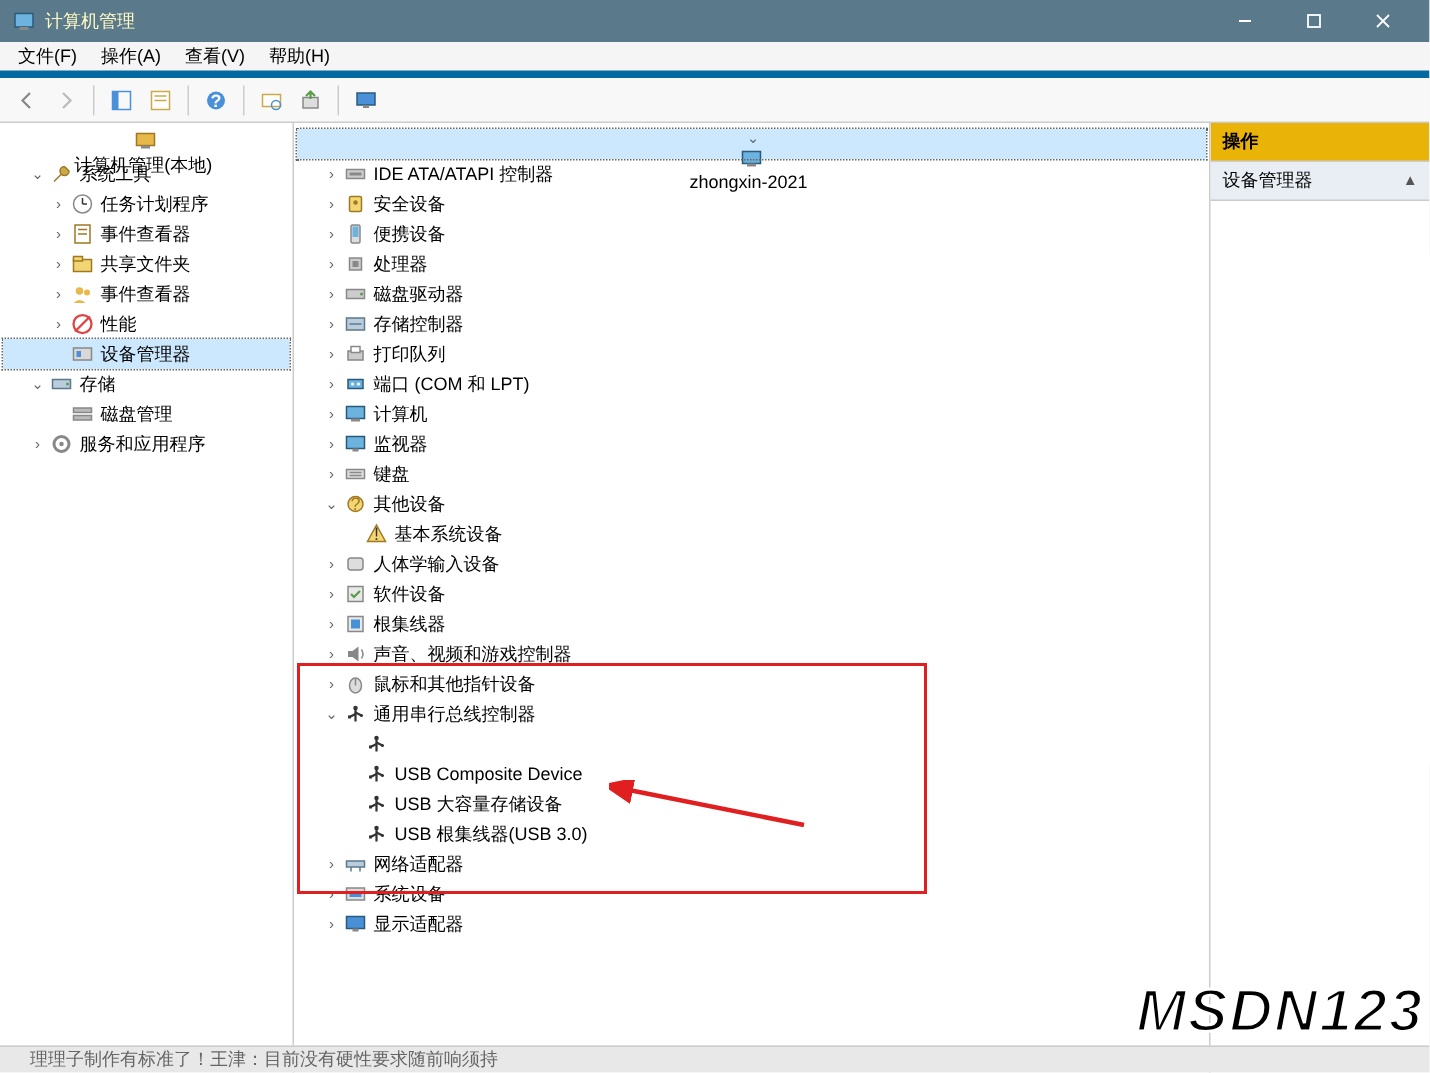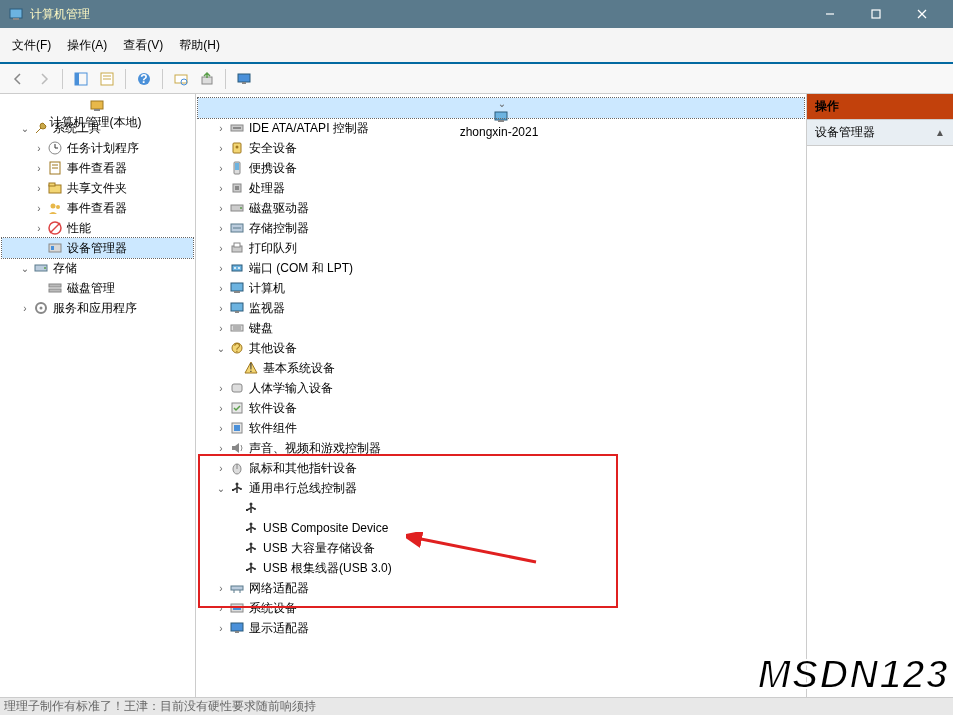--- a/index.html
+++ b/index.html
@@ -3,52 +3,52 @@
 <meta charset="utf-8">
 <style>
 * { margin: 0; padding: 0; box-sizing: border-box; font-family: "Microsoft YaHei", "Segoe UI", sans-serif; font-size: 12px; }
 body { width: 953px; height: 715px; background: #f0f0f0; overflow: hidden; position: relative; }
 
 .titlebar { background: #5a7a8c; height: 28px; display: flex; align-items: center; padding: 0 8px; color: #fef9c3; }
 .titlebar .icon { width: 16px; height: 16px; margin-right: 6px; }
 .titlebar .title { flex: 1; font-size: 12px; }
 .titlebar .wbtn { width: 46px; height: 28px; display: flex; align-items: center; justify-content: center; color: #fff; }
 
-.menubar { background: #f5f5f5; height: 36px; display: flex; align-items: center; padding: 0 4px; border-bottom: 2px solid #0369a1; }
+.menubar { background: #f5f5f5; height: 24px; display: flex; align-items: center; padding: 0 4px; border-bottom: 5px solid #0369a1; }
 .menubar .mitem { padding: 2px 8px; cursor: default; }
 
 .toolbar { background: #f8f8f8; height: 30px; display: flex; align-items: center; padding: 0 6px; gap: 2px; border-bottom: 1px solid #ccc; }
 .toolbar .sep { width: 1px; height: 20px; background: #ccc; margin: 0 4px; }
 .toolbar .tbtn { width: 24px; height: 24px; display: flex; align-items: center; justify-content: center; border: 1px solid transparent; border-radius: 2px; }
 
 .main { display: flex; height: calc(100% - 80px); background: #fff; }
 .left-pane { width: 196px; border-right: 1px solid #ccc; overflow: auto; padding: 4px 2px; }
 .center-pane { flex: 1; border-right: 1px solid #ccc; overflow: auto; padding: 4px 2px; position: relative; }
 .right-pane { width: 146px; overflow: hidden; }
 
-.right-header { background: #c2410c; border-bottom: 1px solid #ccc; padding: 4px 8px; font-weight: bold; }
+.right-header { background: #eab308; border-bottom: 1px solid #ccc; padding: 4px 8px; font-weight: bold; }
 .right-sub { background: #e8eef3; padding: 4px 8px; border-bottom: 1px solid #ccc; display:flex; justify-content:space-between; align-items:center; }
 .right-item { padding: 6px 18px; }
 
 .tree-row { display: flex; align-items: center; height: 20px; white-space: nowrap; cursor: default; }
 .tree-row.selected { background: #cce8ff; outline: 1px dotted #666; }
 .chev { width: 14px; text-align: center; color: #666; font-size: 10px; user-select: none; }
 .node-icon { width: 16px; height: 16px; margin: 0 4px 0 1px; display: inline-flex; align-items: center; justify-content: center; }
 .node-label { padding-right: 6px; }
 
 .indent-0 { padding-left: 2px; flex-direction: column; }
 .indent-1 { padding-left: 16px; }
 .indent-2 { padding-left: 30px; }
 
 .highlight-box { position: absolute; border: 2px solid #e02020; pointer-events: none; }
 .arrow { position: absolute; pointer-events: none; }
 
 .watermark { position: absolute; right: 4px; bottom: 18px; font-size: 40px; font-weight: 900; font-style: italic; color: #000; -webkit-text-stroke: 2px #fff; letter-spacing: 1px; font-family: Arial Black, sans-serif; }
 
-.taskbar { position: absolute; bottom: 0; left: 0; right: 0; height: 18px; background: #e8e8e8; border-top: 1px solid #ccc; display:flex; align-items:flex-end; padding:0 4px; color:#666; font-size:11px; overflow:hidden; }
+.taskbar { position: absolute; bottom: 0; left: 0; right: 0; height: 18px; background: #e8e8e8; border-top: 1px solid #ccc; display:flex; align-items:flex-end; padding:0 20px; color:#666; font-size:11px; overflow:hidden; }
 
 svg { display: block; }
 </style>
 </head>
 <body>
 
 <div class="titlebar">
   <span class="icon">
     <svg width="16" height="16">
         <rect x="2" y="3" width="12" height="9" fill="#6cb3e0" stroke="#2a5a7a"></rect>
@@ -416,21 +416,21 @@
         <span class="node-label">软件设备</span>
       </div>
       <div class="tree-row indent-1">
         <span class="chev">›</span>
         <span class="node-icon">
           <svg width="16" height="16">
             <rect x="3" y="3" width="10" height="10" fill="#e8e8e8" stroke="#888"></rect>
             <rect x="5" y="5" width="6" height="6" fill="#4a90d9"></rect>
           </svg>
         </span>
-        <span class="node-label">软件组件</span>
+        <span class="node-label">根集线器</span>
       </div>
       <div class="tree-row indent-1">
         <span class="chev">›</span>
         <span class="node-icon">
           <svg width="16" height="16">
             <path d="M3 6 L6 6 L10 3 L10 13 L6 10 L3 10 Z" fill="#888"></path>
             <path d="M12 5 Q14 8 12 11" fill="none" stroke="#888"></path>
           </svg>
         </span>
         <span class="node-label">声音、视频和游戏控制器</span>

